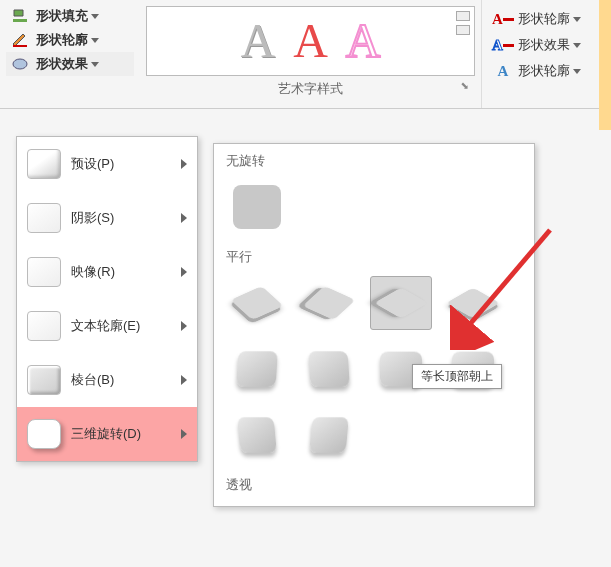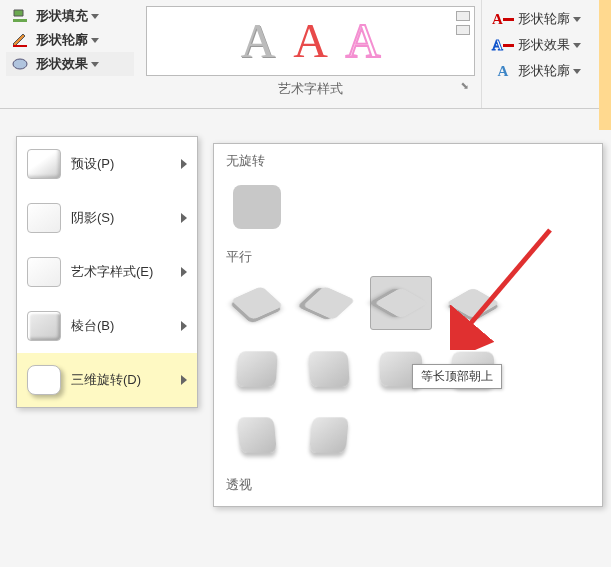--- a/index.html
+++ b/index.html
@@ -24,29 +24,29 @@
   .section-label .launcher { position: absolute; right: 6px; font-size: 10px; color: #888; }
   
   .ribbon-right { width: 130px; padding: 6px 8px; border-left: 1px solid #ddd; }
   .txt-btn { display: flex; align-items: center; padding: 4px 2px; cursor: pointer; }
   .txt-btn .tico { width: 22px; height: 18px; margin-right: 4px; display: flex; align-items: center; justify-content: center; font-family: serif; font-weight: bold; font-size: 15px; }
   .right-edge { position: absolute; right: 0; top: 0; width: 12px; height: 130px; background: #ffd98f; }
   
   
   .effects-menu { position: absolute; left: 16px; top: 116px; width: 182px; background: #fff; border: 1px solid #bbb; box-shadow: 2px 2px 6px rgba(0,0,0,0.2); z-index: 5; margin-top: 20px; }
   .eff-item { display: flex; align-items: center; padding: 12px 10px; cursor: pointer; position: relative; }
-  .eff-item.active { background: #fef9c3; }
+  .eff-item.active { background: #fca5a5; }
   .eff-thumb { width: 34px; height: 30px; border: 1px solid #bbb; border-radius: 4px; background: linear-gradient(145deg,#fff,#eee); margin-right: 10px; }
   .eff-thumb.preset { background: linear-gradient(145deg,#fff 40%,#ccc); box-shadow: inset -2px -2px 3px rgba(0,0,0,0.15); }
   .eff-thumb.bevel { background: linear-gradient(145deg,#eee,#ccc); box-shadow: inset 2px 2px 2px #fff, inset -2px -2px 3px rgba(0,0,0,0.2); }
   .eff-thumb.rot3d { background: #fff; border-radius: 8px; box-shadow: 3px 3px 4px rgba(0,0,0,0.25); }
   .eff-arrow { position: absolute; right: 10px; width: 0; height: 0; border-top: 5px solid transparent; border-bottom: 5px solid transparent; border-left: 6px solid #666; }
   
   
-  .rot-gallery { position: absolute; left: 213px; top: 143px; width: 390px; background: #fff; border: 1px solid #bbb; box-shadow: 2px 2px 6px rgba(0,0,0,0.2); z-index: 6; padding-bottom: 8px; }
+  .rot-gallery { position: absolute; left: 213px; top: 143px; width: 322px; background: #fff; border: 1px solid #bbb; box-shadow: 2px 2px 6px rgba(0,0,0,0.2); z-index: 6; padding-bottom: 8px; }
   .rot-section-title { padding: 8px 12px 4px; color: #666; }
   .rot-row { display: flex; gap: 10px; padding: 6px 12px; flex-wrap: wrap; }
   .rot-thumb { width: 62px; height: 54px; display: flex; align-items: center; justify-content: center; cursor: pointer; border-radius: 3px; }
   .rot-thumb:hover, .rot-thumb.hover { background: #d8d8d8; border: 1px solid #aaa; }
   .rot-thumb .shape3d { width: 42px; height: 36px; background: linear-gradient(145deg,#e8e8e8,#bbb); border-radius: 8px; box-shadow: 0 4px 4px rgba(0,0,0,0.25); }
   .rot-thumb.none .shape3d { background: #c8c8c8; border-radius: 8px; box-shadow: none; width: 48px; height: 44px; }
   .rot-thumb .iso { transform: rotateX(55deg) rotateZ(45deg); width: 38px; height: 38px; background: #d8d8d8; border-radius: 6px; box-shadow: -4px 4px 0 #aaa, -4px 4px 6px rgba(0,0,0,0.3); }
   .tooltip { position: absolute; background: #fff; border: 1px solid #999; padding: 3px 8px; font-size: 12px; left: 412px; top: 364px; z-index: 10; box-shadow: 1px 1px 3px rgba(0,0,0,0.2); }
   
   
@@ -130,21 +130,26 @@
     <span>预设(P)</span>
     <span class="eff-arrow"></span>
   </div>
   <div class="eff-item">
     <div class="eff-thumb"></div>
     <span>阴影(S)</span>
     <span class="eff-arrow"></span>
   </div>
   <div class="eff-item">
     <div class="eff-thumb"></div>
-    <span>艺术字样式(E)</span>
+    <span>映像(R)</span>
+    <span class="eff-arrow"></span>
+  </div>
+  <div class="eff-item">
+    <div class="eff-thumb"></div>
+    <span>文本轮廓(E)</span>
     <span class="eff-arrow"></span>
   </div>
   <div class="eff-item">
     <div class="eff-thumb bevel"></div>
     <span>棱台(B)</span>
     <span class="eff-arrow"></span>
   </div>
   <div class="eff-item active">
     <div class="eff-thumb rot3d"></div>
     <span>三维旋转(D)</span>

